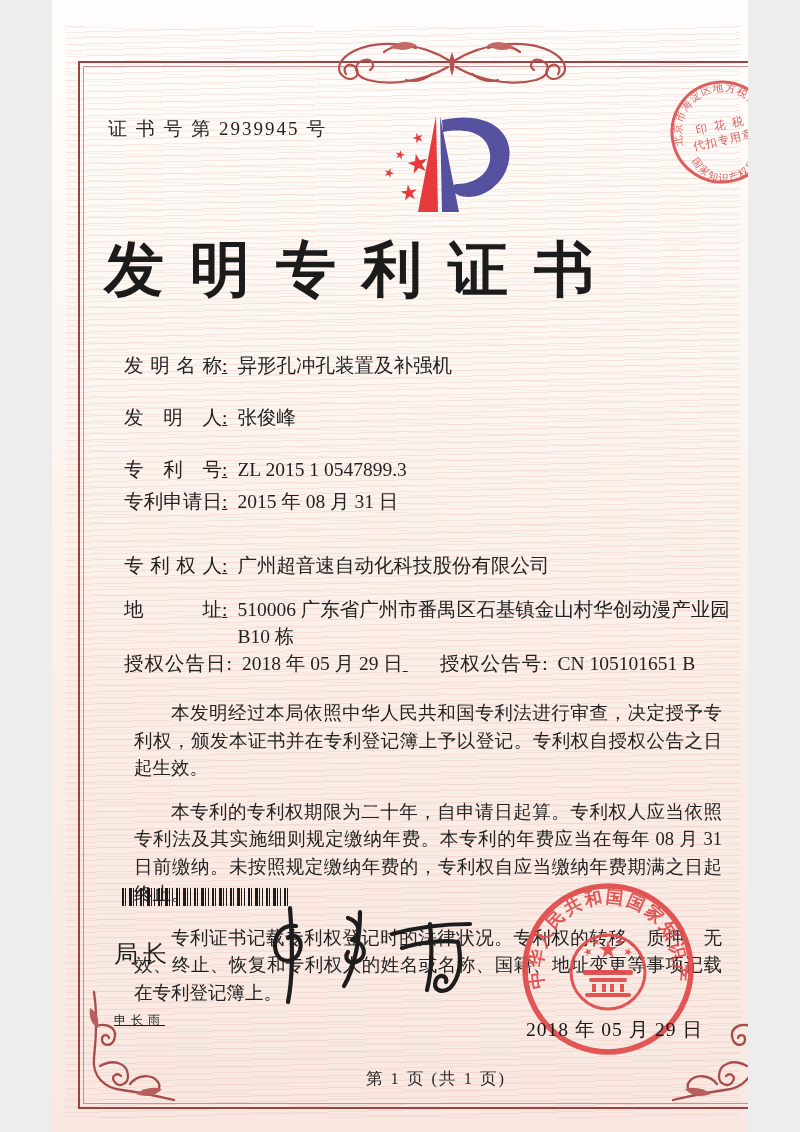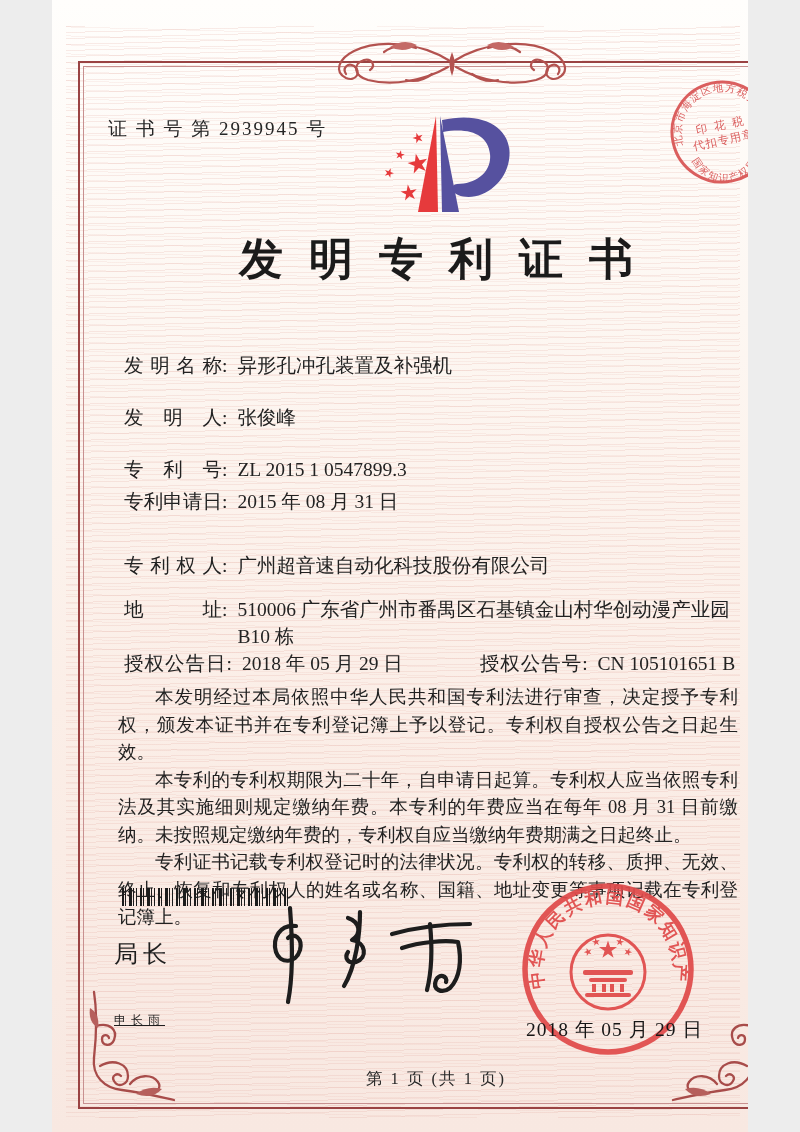--- a/index.html
+++ b/index.html
@@ -30,35 +30,35 @@
   }
   .frame-inner{
     position:absolute;left:3px;top:3px;right:3px;bottom:3px;
     border:1px solid var(--border-red-light);
   }
   .abs{position:absolute;}
   .cert-number{
     left:56px;top:116px;font-size:19px;letter-spacing:2px;color:var(--ink);
   }
   .title{
-    left:26px;top:230px;width:716px;text-align:center;
-    font-size:44px;font-weight:700;color:#1b1b1b;
+    left:26px;top:230px;width:716px;text-align:left;
+    font-size:60px;font-weight:700;color:#1b1b1b;
     letter-spacing:26px;text-indent:26px;white-space:nowrap;
   }
-  .row{position:absolute;left:72px;width:640px;font-size:19.5px;color:#222;line-height:27px;}
+  .row{position:absolute;left:72px;width:640px;font-size:19.5px;color:#222;line-height:27px;text-decoration:underline;}
   .flabel{display:inline-block;width:98px;text-align:justify;text-align-last:justify;vertical-align:top;}
   .colon{margin-right:10px;vertical-align:top;}
   .fvalue{display:inline-block;max-width:500px;vertical-align:top;}
   .grant-pair{display:inline-block;vertical-align:top;}
   .grant-pair .glabel{letter-spacing:1px;}
   .paras{
     left:66px;top:684px;width:620px;font-size:18.5px;line-height:27.5px;
     color:#222;text-align:justify;
   }
-  .paras p{margin:0;text-indent:2em;}
+  .paras p{margin:16px;text-indent:2em;}
   .barcode{
     left:70px;top:888px;width:166px;height:18px;
     background:repeating-linear-gradient(90deg,
       #1c1c1c 0 2px, rgba(0,0,0,0) 2px 3px,
       #1c1c1c 3px 4px, rgba(0,0,0,0) 4px 7px,
       #1c1c1c 7px 10px, rgba(0,0,0,0) 10px 11px,
       #1c1c1c 11px 12px, rgba(0,0,0,0) 12px 14px,
       #1c1c1c 14px 15px, rgba(0,0,0,0) 15px 18px);
   }
   .signer-title{left:62px;top:938px;font-size:24px;letter-spacing:5px;color:#1e1e1e;
@@ -180,21 +180,21 @@
   <div class="row" style="top:552px">
     <span class="flabel">专利权人</span><span class="colon">:</span><span class="fvalue">广州超音速自动化科技股份有限公司</span>
   </div>
   <div class="row" style="top:596px">
     <span class="flabel">地址</span><span class="colon">:</span><span class="fvalue" style="width:520px">510006 广东省广州市番禺区石基镇金山村华创动漫产业园 B10 栋</span>
   </div>
   <div class="row" style="top:650px">
     <span class="grant-pair">
       <span class="glabel">授权公告日</span><span class="colon">:</span><span>2018 年 05 月 29 日</span>
     </span>
-    <span class="grant-pair" style="margin-left:72px">
+    <span class="grant-pair" style="margin-left:32px">
       <span class="glabel">授权公告号</span><span class="colon">:</span><span>CN 105101651 B</span>
     </span>
   </div>
 
   <div class="abs paras">
     <p>本发明经过本局依照中华人民共和国专利法进行审查，决定授予专利权，颁发本证书并在专利登记簿上予以登记。专利权自授权公告之日起生效。</p>
     <p>本专利的专利权期限为二十年，自申请日起算。专利权人应当依照专利法及其实施细则规定缴纳年费。本专利的年费应当在每年 08 月 31 日前缴纳。未按照规定缴纳年费的，专利权自应当缴纳年费期满之日起终止。</p>
     <p>专利证书记载专利权登记时的法律状况。专利权的转移、质押、无效、终止、恢复和专利权人的姓名或名称、国籍、地址变更等事项记载在专利登记簿上。</p>
   </div>
 

